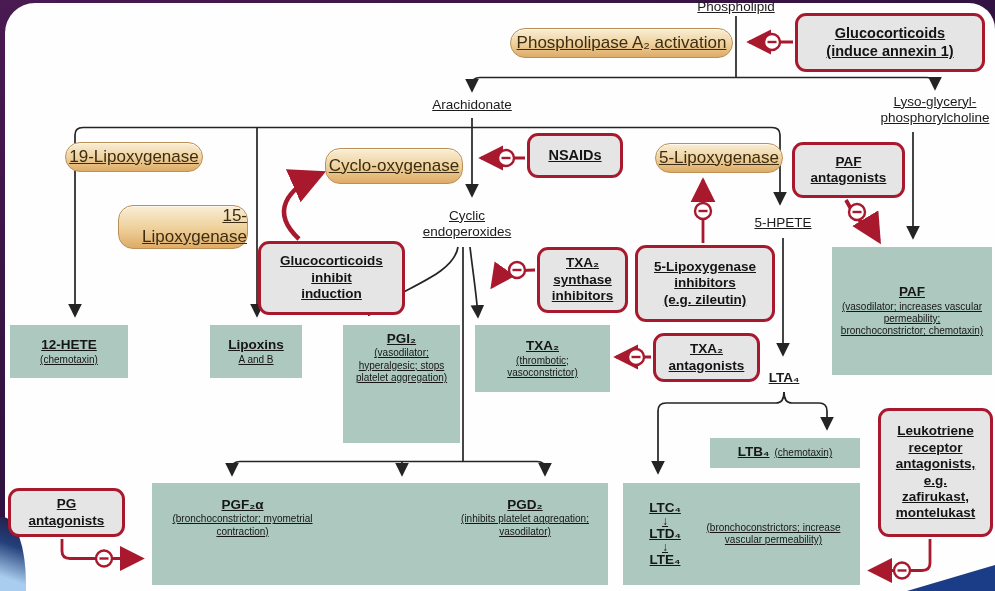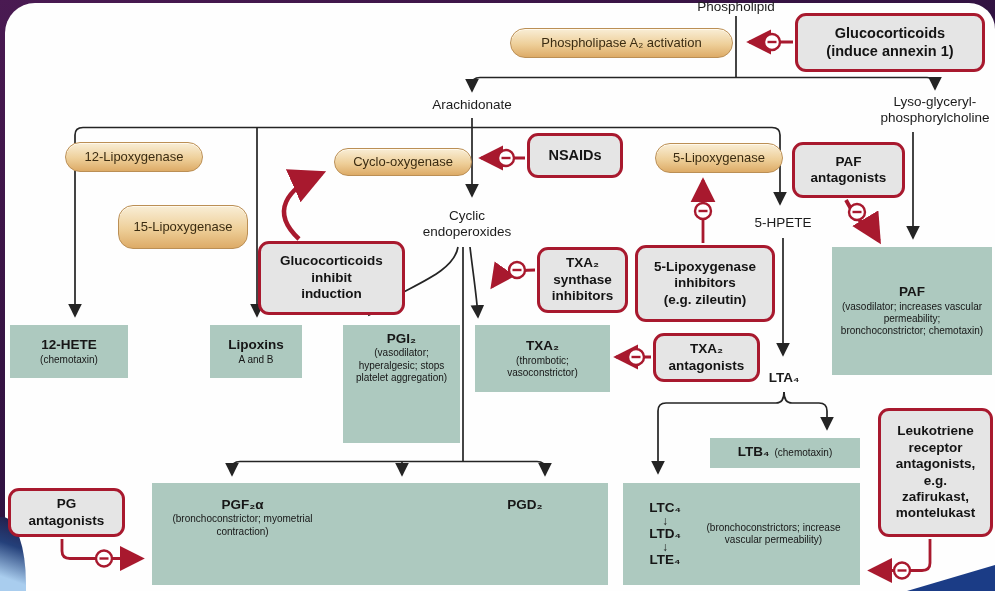--- a/index.html
+++ b/index.html
@@ -9,24 +9,24 @@
             background:linear-gradient(155deg,#4a1a52 0%,#361343 35%,#2a1140 60%,#1e2a5c 100%);}
   .panel{position:absolute;left:5px;top:3px;right:0;bottom:0;background:#fefefe;
          border-radius:30px 26px 0 0;}
   .corner-bl{position:absolute;left:0;bottom:0;width:26px;height:74px;
              background:linear-gradient(20deg,#a9cdee 18%,#24407a 60%,#231741 100%);
              border-radius:0 90% 0 0;z-index:2;}
   .tri-br{position:absolute;right:0;bottom:0;width:0;height:0;z-index:2;
           border-left:88px solid transparent;border-bottom:26px solid #1b3c86;}
   .wires{position:absolute;left:0;top:0;z-index:3;}
   .node{position:absolute;z-index:4;box-sizing:border-box;display:flex;flex-direction:column;
-        align-items:center;justify-content:center;text-align:center;line-height:1.22;}
+        align-items:center;justify-content:center;text-align:center;line-height:1.22;text-decoration:underline;}
   .lbl{font-size:13.5px;white-space:pre-line;}
   .bold{font-weight:bold;}
-  .pill{font-size:13px;color:#3b2c12;border:1.5px solid #bb8f55;border-radius:15px;
+  .pill{font-size:17px;color:#3b2c12;border:1.5px solid #bb8f55;border-radius:15px;
         background:linear-gradient(#f9eed6 0%,#eecf99 55%,#ddab67 100%);
         box-shadow:inset 0 1px 0 #fff8ea;text-align:right;}
   .drug{font-size:13.5px;font-weight:bold;color:#141414;background:#e5e5e5;
         border:3.5px solid #a8192e;border-radius:11px;white-space:pre-line;padding:2px 4px;}
   .green{background:#adc9bf;color:#161616;padding:6px 8px;}
   .gname{font-weight:bold;font-size:13.5px;}
   .gdesc{font-size:10px;}
   .pgbox{flex-direction:row;align-items:flex-start;justify-content:space-between;padding:14px 8px;}
   .pgcol{display:flex;flex-direction:column;align-items:center;}
   .ltcbox{flex-direction:row;align-items:center;justify-content:flex-start;padding:6px 10px;}
@@ -128,23 +128,23 @@
   <div class="node lbl" style="left:676px;top:0;width:120px;height:15px">Phospholipid</div>
   <div class="node lbl" style="left:412px;top:97px;width:120px;height:16px">Arachidonate</div>
   <div class="node lbl" style="left:866px;top:94px;width:138px;height:32px">Lyso-glyceryl-
 phosphorylcholine</div>
   <div class="node lbl" style="left:412px;top:208px;width:110px;height:32px">Cyclic
 endoperoxides</div>
   <div class="node lbl" style="left:743px;top:215px;width:80px;height:16px">5-HPETE</div>
   <div class="node lbl bold" style="left:754px;top:370px;width:60px;height:16px">LTA₄</div>
 
   <div class="node pill" style="left:510px;top:28px;width:223px;height:30px">Phospholipase A₂ activation</div>
-  <div class="node pill" style="left:65px;top:142px;width:138px;height:30px">12-Lipoxygenase</div>
+  <div class="node pill" style="left:65px;top:142px;width:138px;height:30px">19-Lipoxygenase</div>
   <div class="node pill" style="left:118px;top:205px;width:130px;height:44px">15-Lipoxygenase</div>
-  <div class="node pill" style="left:334px;top:148px;width:138px;height:28px">Cyclo-oxygenase</div>
+  <div class="node pill" style="left:325px;top:148px;width:138px;height:36px">Cyclo-oxygenase</div>
   <div class="node pill" style="left:655px;top:143px;width:128px;height:30px">5-Lipoxygenase</div>
 
   <div class="node drug" style="left:795px;top:13px;width:190px;height:59px;font-size:14.5px">Glucocorticoids
 (induce annexin 1)</div>
   <div class="node drug" style="left:527px;top:133px;width:96px;height:45px;font-size:14.5px">NSAIDs</div>
   <div class="node drug" style="left:792px;top:142px;width:113px;height:56px">PAF
 antagonists</div>
   <div class="node drug" style="left:258px;top:241px;width:147px;height:74px">Glucocorticoids
 inhibit
 induction</div>
@@ -206,15 +206,16 @@
     <div class="gdesc ltcdesc">(bronchoconstrictors; increase vascular permeability)</div>
   </div>
 
   <div class="node green pgbox" style="left:152px;top:483px;width:456px;height:102px">
     <div class="pgcol" style="width:165px">
       <div class="gname">PGF₂α</div>
       <div class="gdesc">(bronchoconstrictor; myometrial contraction)</div>
     </div>
     <div class="pgcol" style="width:150px">
       <div class="gname">PGD₂</div>
+      <div class="gdesc">(inhibits platelet aggregation; vasodilator)</div>
     </div>
   </div>
 </div>
 
 </body></html>

